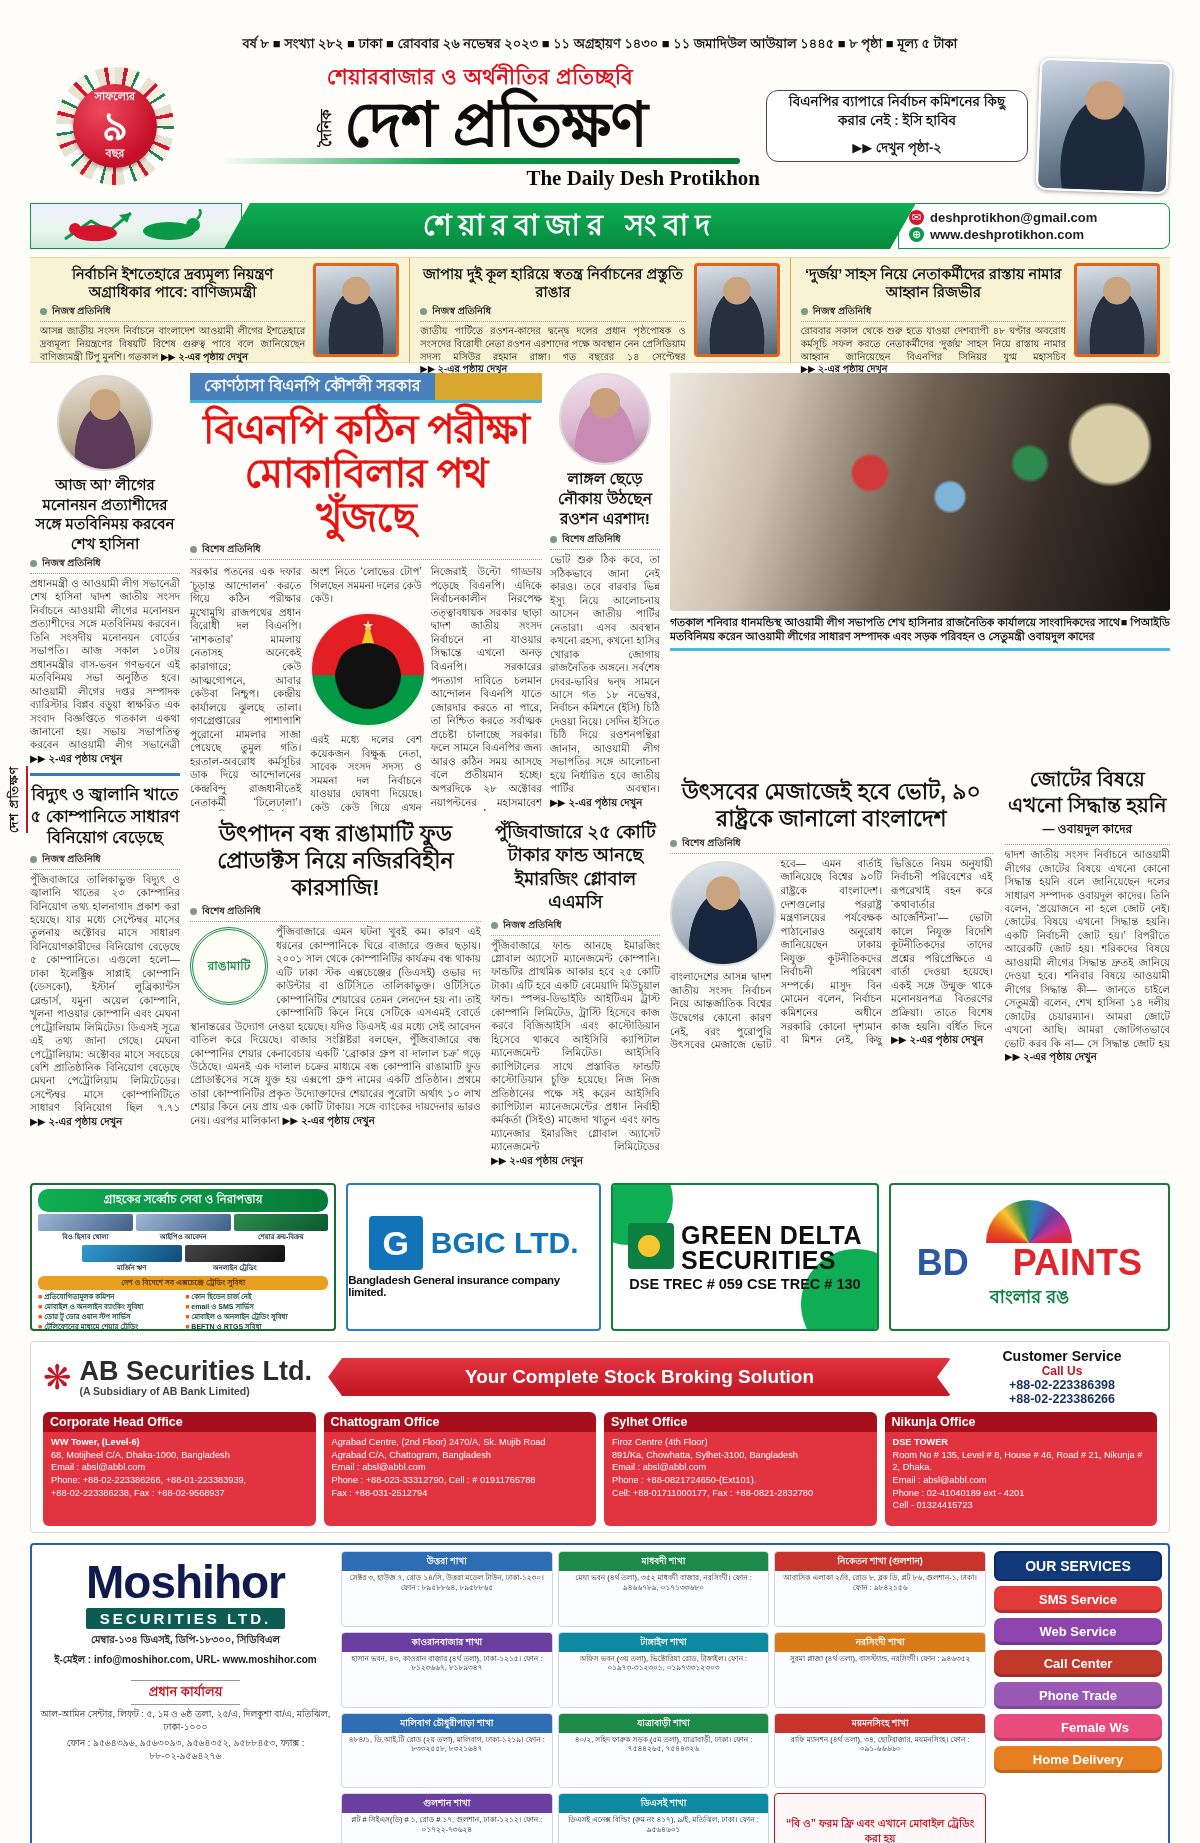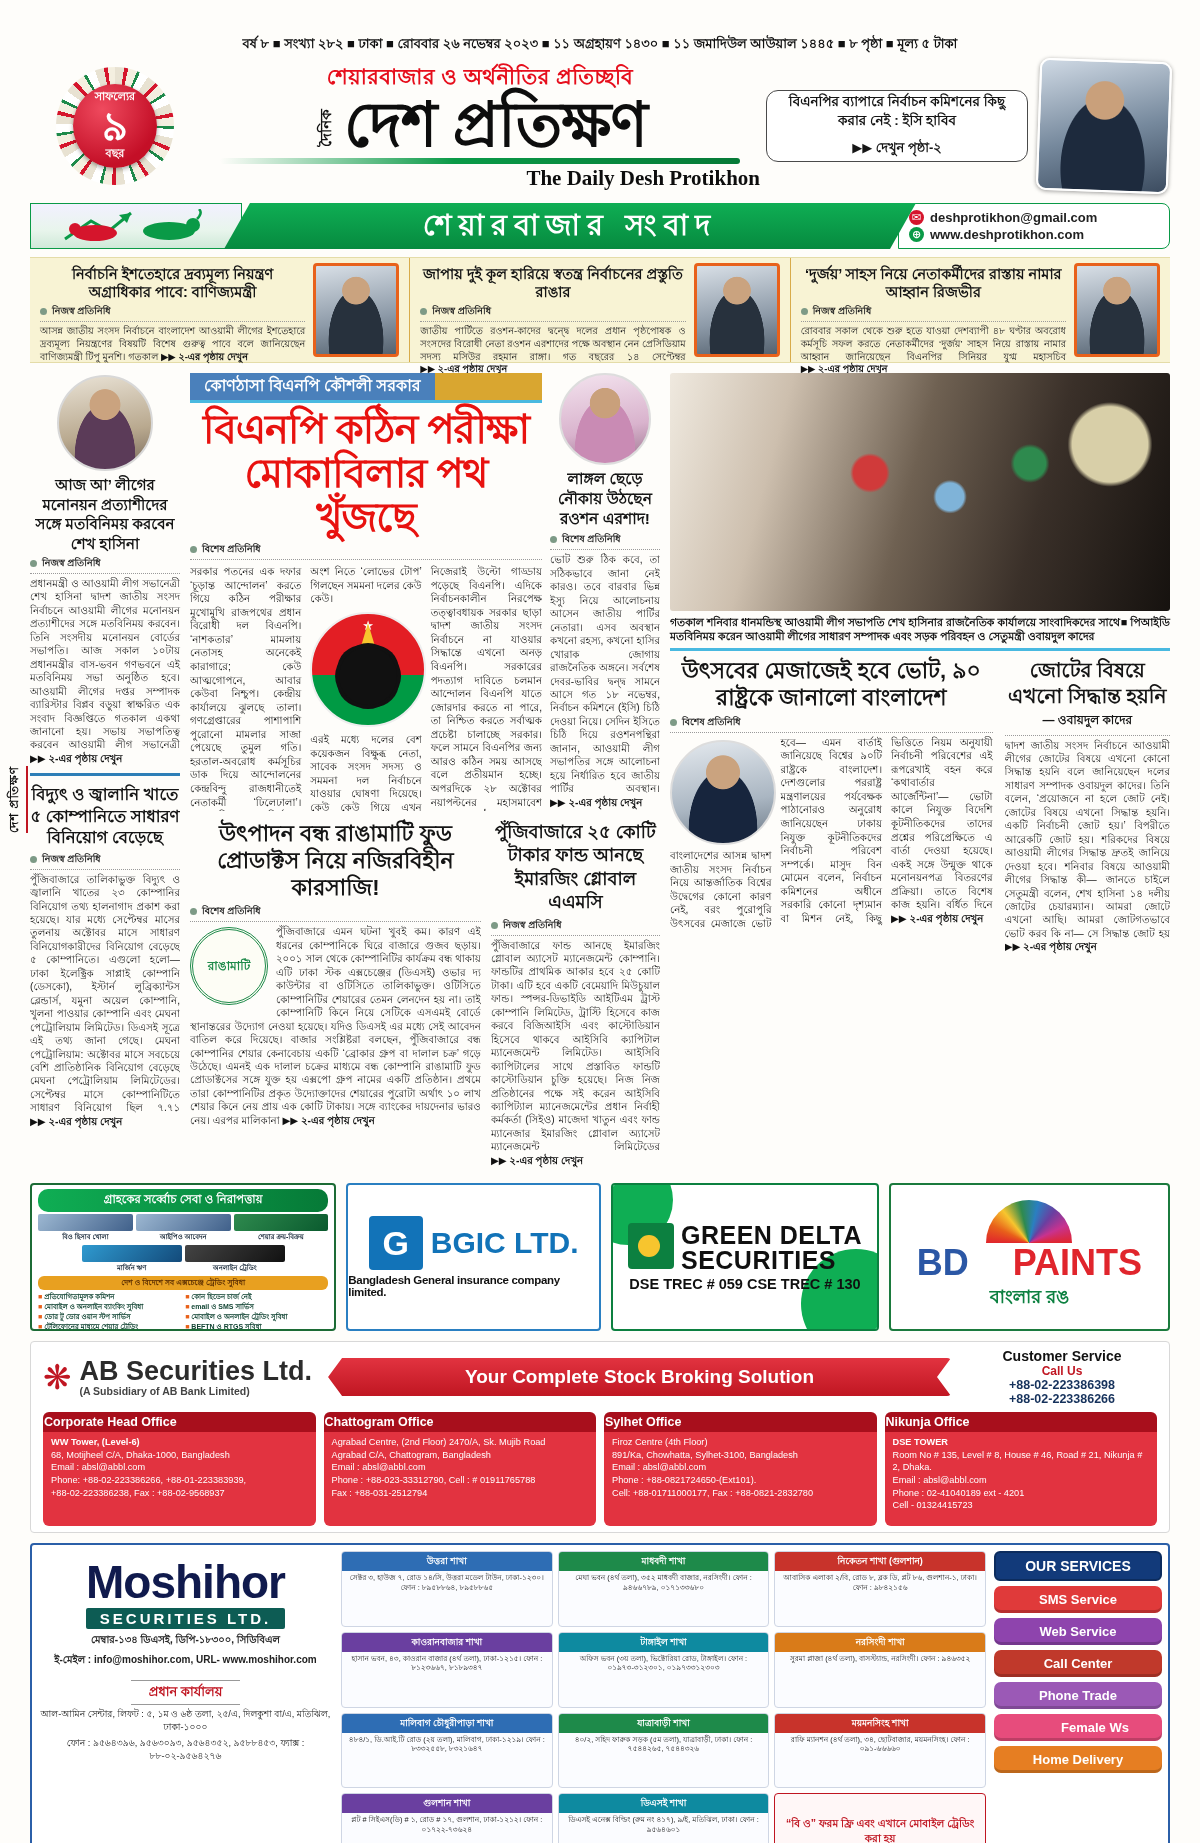--- a/index.html
+++ b/index.html
@@ -106,21 +106,21 @@
   .colR{flex:1;display:flex;flex-direction:column;min-width:0;}
   .bigphoto{height:238px;border-radius:3px;
       background:radial-gradient(circle at 40% 42%,#d03a3a 0 5%,rgba(0,0,0,0) 6%),
                  radial-gradient(circle at 56% 52%,#7fb3d8 0 4.5%,rgba(0,0,0,0) 5.5%),
                  radial-gradient(circle at 72% 38%,#2e8a4e 0 4%,rgba(0,0,0,0) 5%),
                  radial-gradient(circle at 88% 30%,#d8cfa8 0 8%,rgba(0,0,0,0) 9%),
                  linear-gradient(105deg,#efe9df 0%,#cdbfae 22%,#6f6152 48%,#3a3029 72%,#16120f 100%);}
   .caption{font-size:10.8px;font-weight:bold;line-height:1.3;color:#101010;margin-top:4px;}
   .credit{float:right;font-weight:900;}
   .cyline{height:2.5px;background:#49b9e0;margin:5px 0 6px;}
-  .rrow{display:flex;gap:12px;flex:1;min-height:0;}
+  .rrow{display:flex;gap:12px;flex:1;min-height:0;align-items:center;}
   .utshob{flex:1.95;display:flex;flex-direction:column;min-width:0;}
   .h-utshob{font-size:22px;font-weight:900;text-align:center;line-height:1.25;}
   .ubody{flex:1;column-count:3;column-gap:9px;font-size:10.2px;line-height:1.33;text-align:justify;overflow:hidden;}
   .uportrait{width:100%;aspect-ratio:1/1;border-radius:50%;break-inside:avoid;margin:4px 0;border:2px solid #ddd;
       background:radial-gradient(circle at 50% 30%,#caa37f 0 19%,rgba(0,0,0,0) 20%),
                  radial-gradient(ellipse at 50% 86%,#17253d 0 47%,rgba(0,0,0,0) 48%),
                  linear-gradient(170deg,#e4e9ee,#aab6c2 60%,#6b7885);}
   .jot{flex:1;display:flex;flex-direction:column;min-width:0;}
   .h-jot{font-size:20px;font-weight:900;text-align:center;line-height:1.3;}
   .attrib{text-align:center;font-size:12px;font-weight:bold;margin:2px 0;}
@@ -164,21 +164,21 @@
   .ab-name{font-size:27px;font-weight:900;color:#2c2c2c;line-height:1;}
   .ab-sub{font-size:10.5px;font-weight:bold;color:#444;}
   .ab-ribbon{flex:1;background:linear-gradient(180deg,#e23340,#c01622);color:#fff;font-size:19px;font-weight:900;text-align:center;
       padding:8px 0;border-radius:4px;clip-path:polygon(14px 0,100% 0,calc(100% - 14px) 50%,100% 100%,14px 100%,0 50%);}
   .ab-cs{width:190px;text-align:center;}
   .ab-cs .t{font-size:14px;font-weight:900;color:#111;}
   .ab-cs .c{font-size:12px;font-weight:900;color:#c01622;}
   .ab-cs .p{font-size:12.5px;font-weight:900;color:#16325c;}
   .ab-offices{display:flex;gap:8px;flex:1;}
   .office{flex:1;display:flex;flex-direction:column;min-width:0;}
-  .office .oh{background:#a80f1c;color:#fff;font-size:12.5px;font-weight:900;padding:3px 1px;border-radius:6px 6px 0 0;}
+  .office .oh{background:#a80f1c;color:#fff;font-size:12.5px;font-weight:900;padding:3px 7px;border-radius:6px 6px 0 0;}
   .office .ob{flex:1;background:#e23340;color:#fff;font-size:9.2px;line-height:1.38;padding:4px 8px;border-radius:0 0 6px 6px;}
 
   
   .moshihor{margin-top:10px;height:318px;border:2px solid #2b5fa8;border-radius:4px;display:flex;gap:8px;padding:6px;background:#fff;}
   .mo-left{width:295px;display:flex;flex-direction:column;align-items:center;gap:3px;}
   .mo-name{font-size:46px;font-weight:900;color:#101a4d;letter-spacing:-1px;line-height:1;margin-top:8px;}
   .mo-band{background:#0d5c54;color:#fff;font-size:15px;font-weight:900;letter-spacing:3px;padding:2px 14px;border-radius:2px;}
   .mo-member{font-size:10px;font-weight:bold;color:#222;}
   .mo-email{font-size:10px;font-weight:bold;color:#222;}
   .mo-ho{margin-top:8px;text-align:center;}

